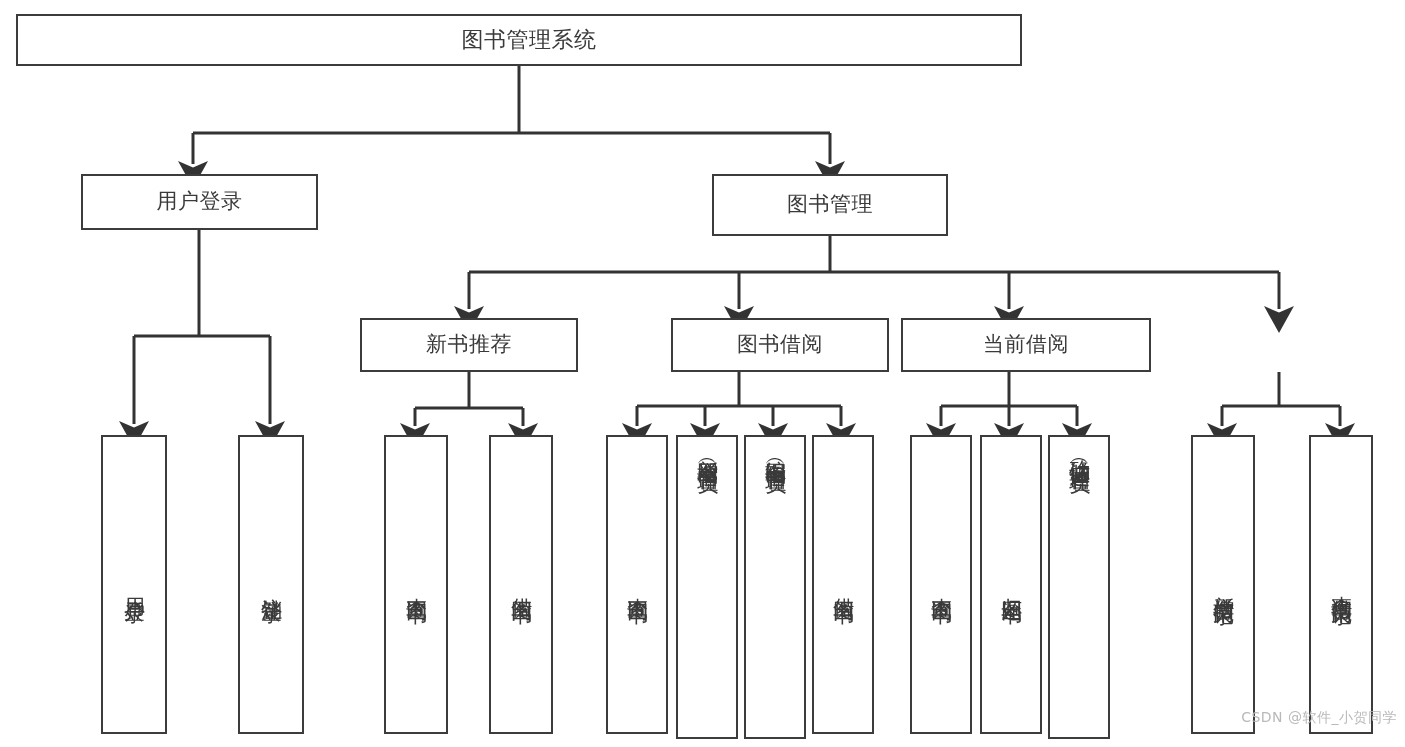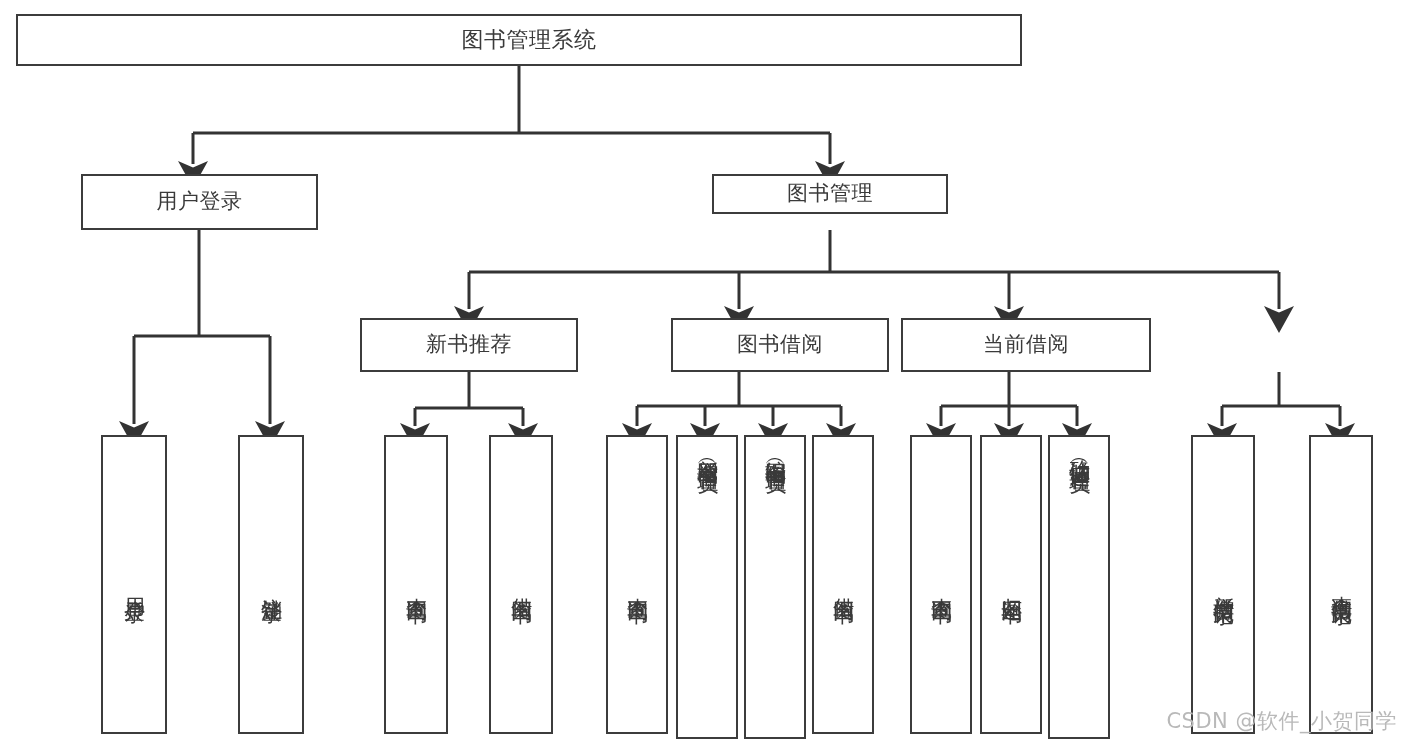--- a/index.html
+++ b/index.html
@@ -65,22 +65,22 @@
     line-height: 1.12;
     letter-spacing: 2px;
   }
   
   .node.vert.tall {
     align-items: flex-start;
   }
   .watermark {
     position: absolute;
     right: 8px;
-    bottom: 12px;
-    font-size: 21px;
+    bottom: 20px;
+    font-size: 14px;
     color: #b9b9b9;
     letter-spacing: 0.5px;
     white-space: nowrap;
     z-index: 5;
   }
 </style>
 </head>
 <body>
 
 <div id="canvas">
@@ -137,21 +137,21 @@
     </g>
   </svg>
 
   <div class="node horiz root" style="left:16px; top:14px; width:1006px; height:52px;">
     <span class="label">图书管理系统</span>
   </div>
 
   <div class="node horiz" style="left:81px; top:174px; width:237px; height:56px;">
     <span class="label">用户登录</span>
   </div>
-  <div class="node horiz" style="left:712px; top:174px; width:236px; height:40px;">
+  <div class="node horiz" style="left:712px; top:174px; width:236px; height:62px;">
     <span class="label">图书管理</span>
   </div>
 
   <div class="node horiz" style="left:360px; top:318px; width:218px; height:54px;">
     <span class="label">新书推荐</span>
   </div>
   <div class="node horiz" style="left:631px; top:318px; width:218px; height:54px;margin-left:40px;">
     <span class="label">图书借阅</span>
   </div>
   <div class="node horiz" style="left:901px; top:318px; width:250px; height:54px;">

